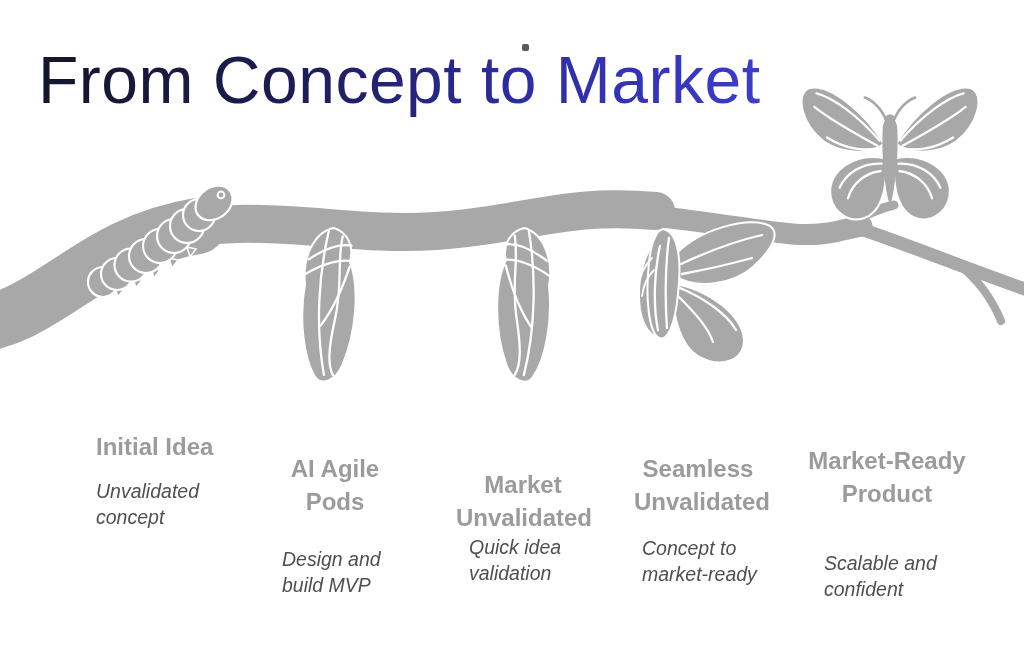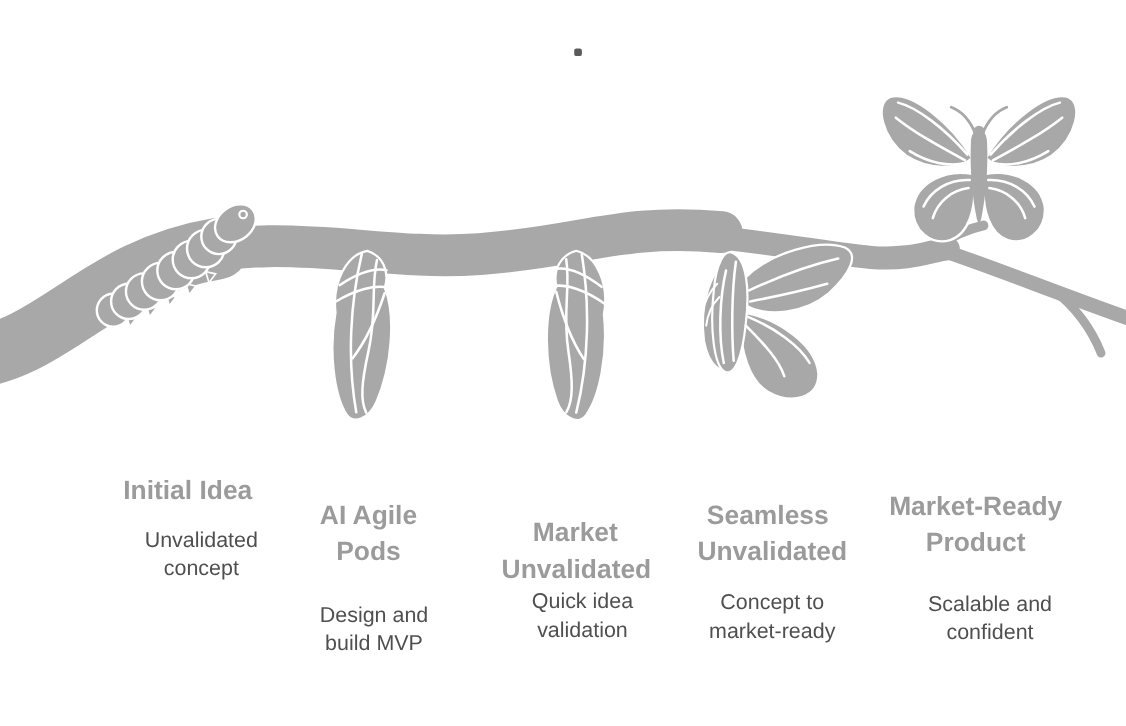--- a/index.html
+++ b/index.html
@@ -26,43 +26,44 @@
     position:absolute; left:522px; top:44px; width:7px; height:7px;
     border-radius:2px; background:#5a5a5a;
   }
 
   
   .art { position:absolute; left:0; top:0; width:1024px; height:660px; display:block; }
 
   
   .stage { position:absolute; }
   .stage-title { font-size:24px; font-weight:bold; color:#9b9b9b; line-height:33px; }
-  .stage-desc  { font-size:19.5px; color:#4f4f4f; line-height:26px; text-align:center; }
+  .stage-desc  { font-size:19.5px; color:#4f4f4f; line-height:26px; text-align:left;font-style:italic; }
   .c-center .stage-title { text-align:center; }
 
-  .col1 { left:112px;  top:430px; width:142px; }
+  .col1 { left:96px;  top:430px; width:142px; }
   .col1 .stage-desc { margin-top:15px; }
 
   .col2 { left:272px; top:452px; width:126px; }
   .col2 .stage-desc { margin-top:28px; padding-left:10px; }
 
   .col3 { left:456px; top:468px; width:134px; }
   .col3 .stage-desc { margin-top:0; padding-left:13px; }
 
   .col4 { left:634px; top:452px; width:128px; }
   .col4 .stage-desc { margin-top:17px; padding-left:8px; }
 
   .col5 { left:798px; top:444px; width:178px; }
-  .col5 .stage-desc { margin-top:26px; padding-left:26px; }
+  .col5 .stage-desc { margin-top:40px; padding-left:26px; }
 </style>
 </head>
 <body>
 
 <div class="canvas">
 
+  <h1 class="title"><span class="title-gradient">From Concept to Market</span></h1>
   <div class="stray-dot"></div>
 
   <svg class="art" viewBox="0 0 1024 660" xmlns="http://www.w3.org/2000/svg">
 
     <g stroke="#a8a8a8" fill="none" stroke-linecap="round">
       <path d="M-30,326 C 50,318 88,244 198,226" stroke-width="56"></path>
       <path d="M150,236 C 262,208 338,238 436,231 C 532,224 562,203 656,211" stroke-width="38"></path>
       <path d="M618,212 C 700,220 742,229 792,234 C 828,237 846,228 862,226" stroke-width="21"></path>
       <path d="M855,227 C 906,244 962,267 1036,293" stroke-width="13"></path>
       <path d="M957,263 C 980,281 993,301 1001,321" stroke-width="8"></path>

